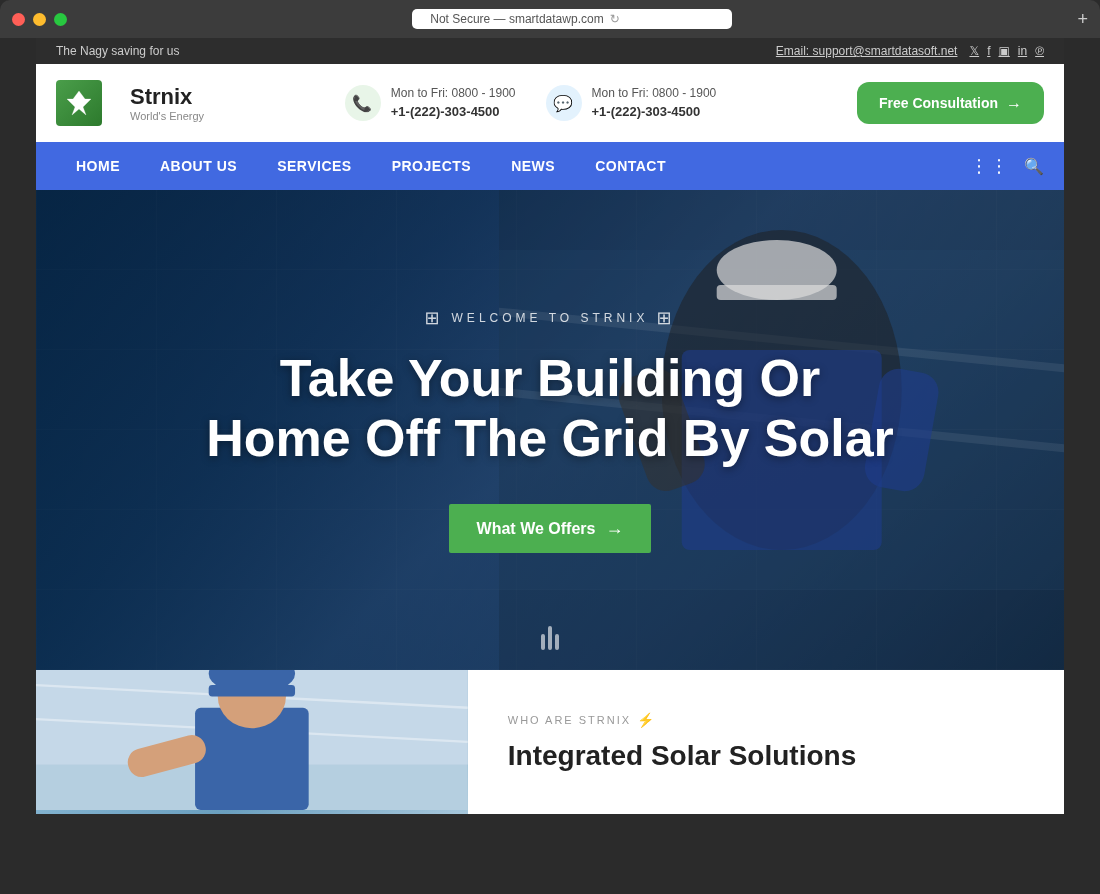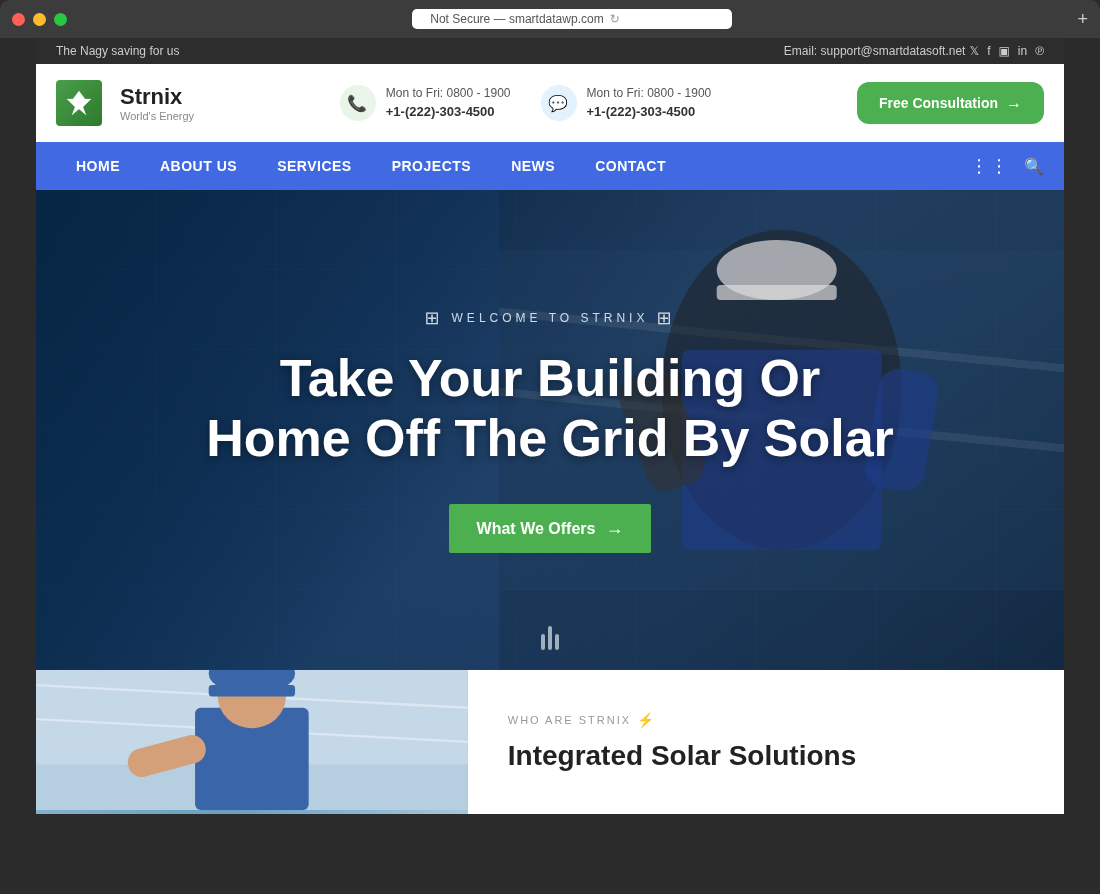--- a/index.html
+++ b/index.html
@@ -61,21 +61,22 @@
       font-size: 12px;
       padding: 6px 20px;
       display: flex;
       justify-content: space-between;
       align-items: center;
       text-align: center;
     }
     .top-bar-right {
       display: flex;
       align-items: center;
-      gap: 4px;
+      gap: 12px;
+      text-decoration: underline;
     }
     .social-icons {
       display: flex;
       gap: 8px;
     }
     .social-icon {
       color: #ccc;
       font-size: 12px;
       cursor: pointer;
     }
@@ -84,21 +85,21 @@
     .header {
       background: #fff;
       padding: 16px 20px;
       display: flex;
       align-items: center;
       justify-content: space-between;
     }
     .logo-area {
       display: flex;
       align-items: center;
-      gap: 18px;
+      gap: 28px;
     }
     .logo-icon {
       width: 46px; height: 46px;
       background: linear-gradient(135deg, #4a9e4a 0%, #2d7a2d 100%);
       border-radius: 4px;
       display: flex;
       align-items: center;
       justify-content: center;
       font-size: 22px;
       color: white;

